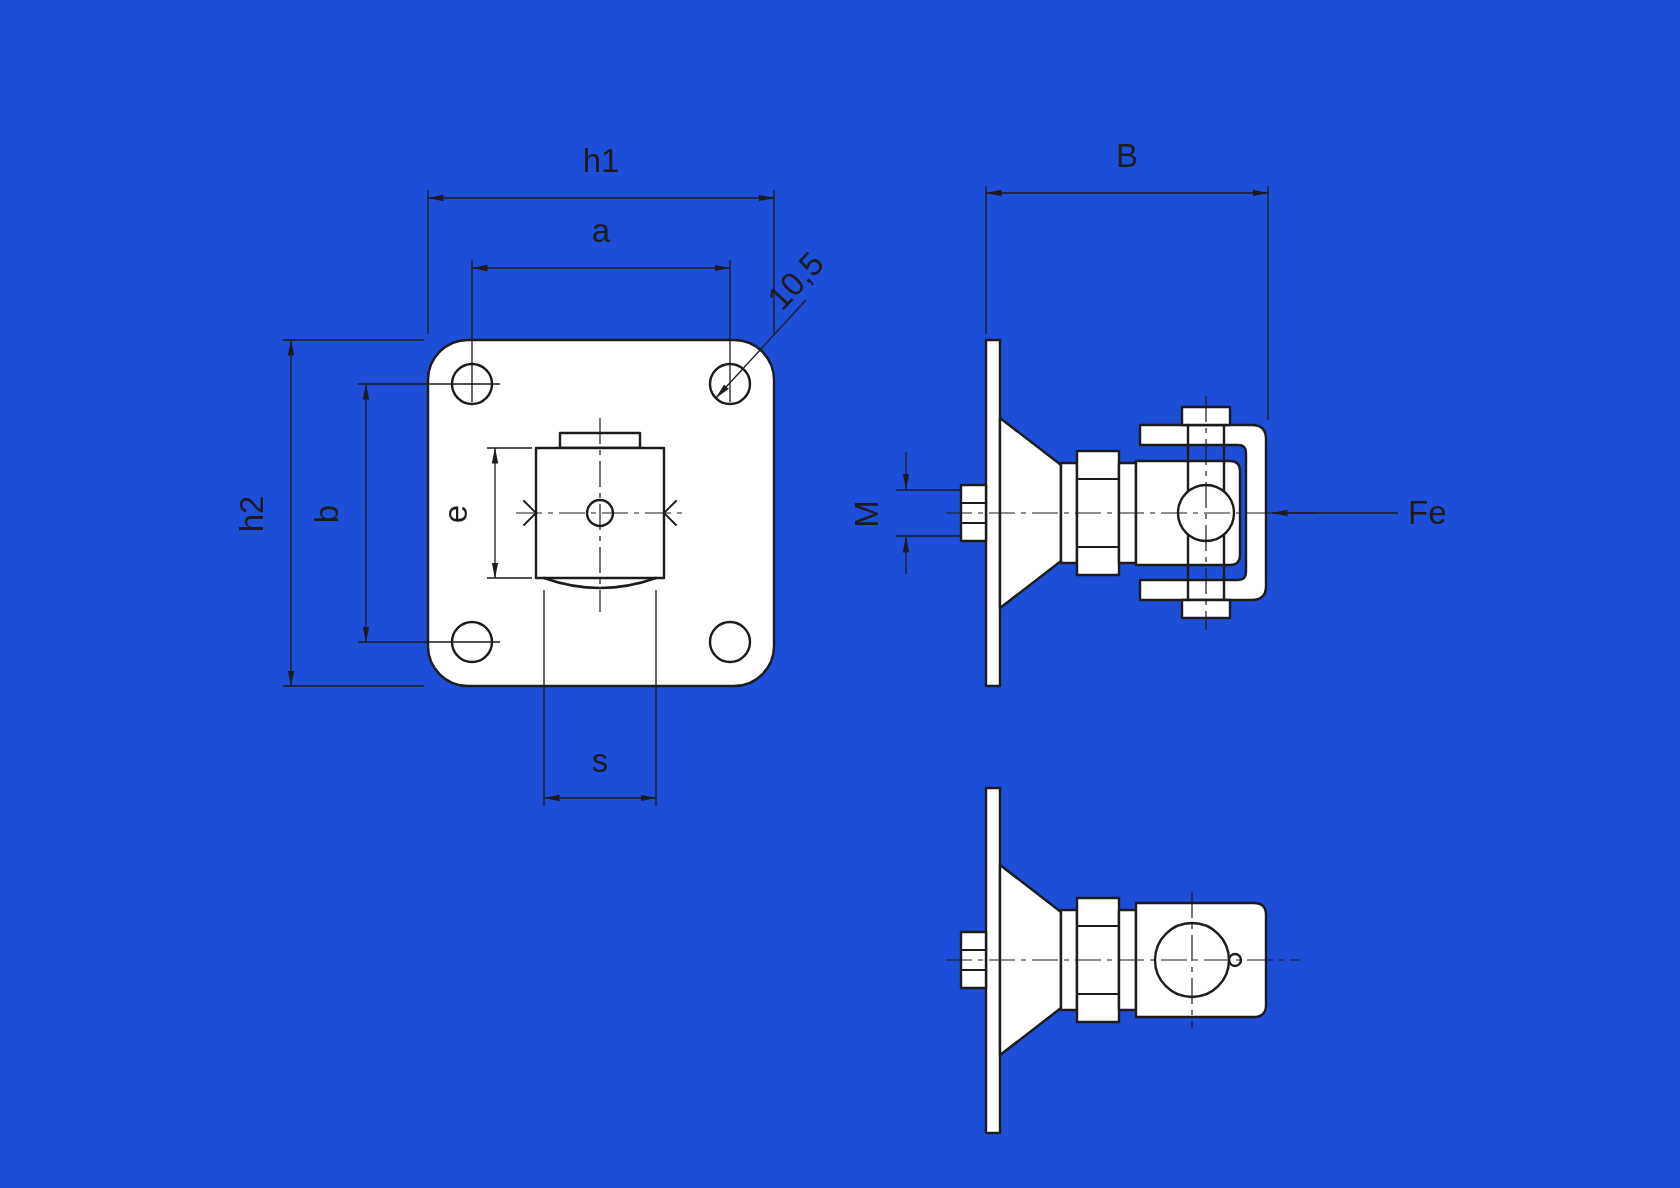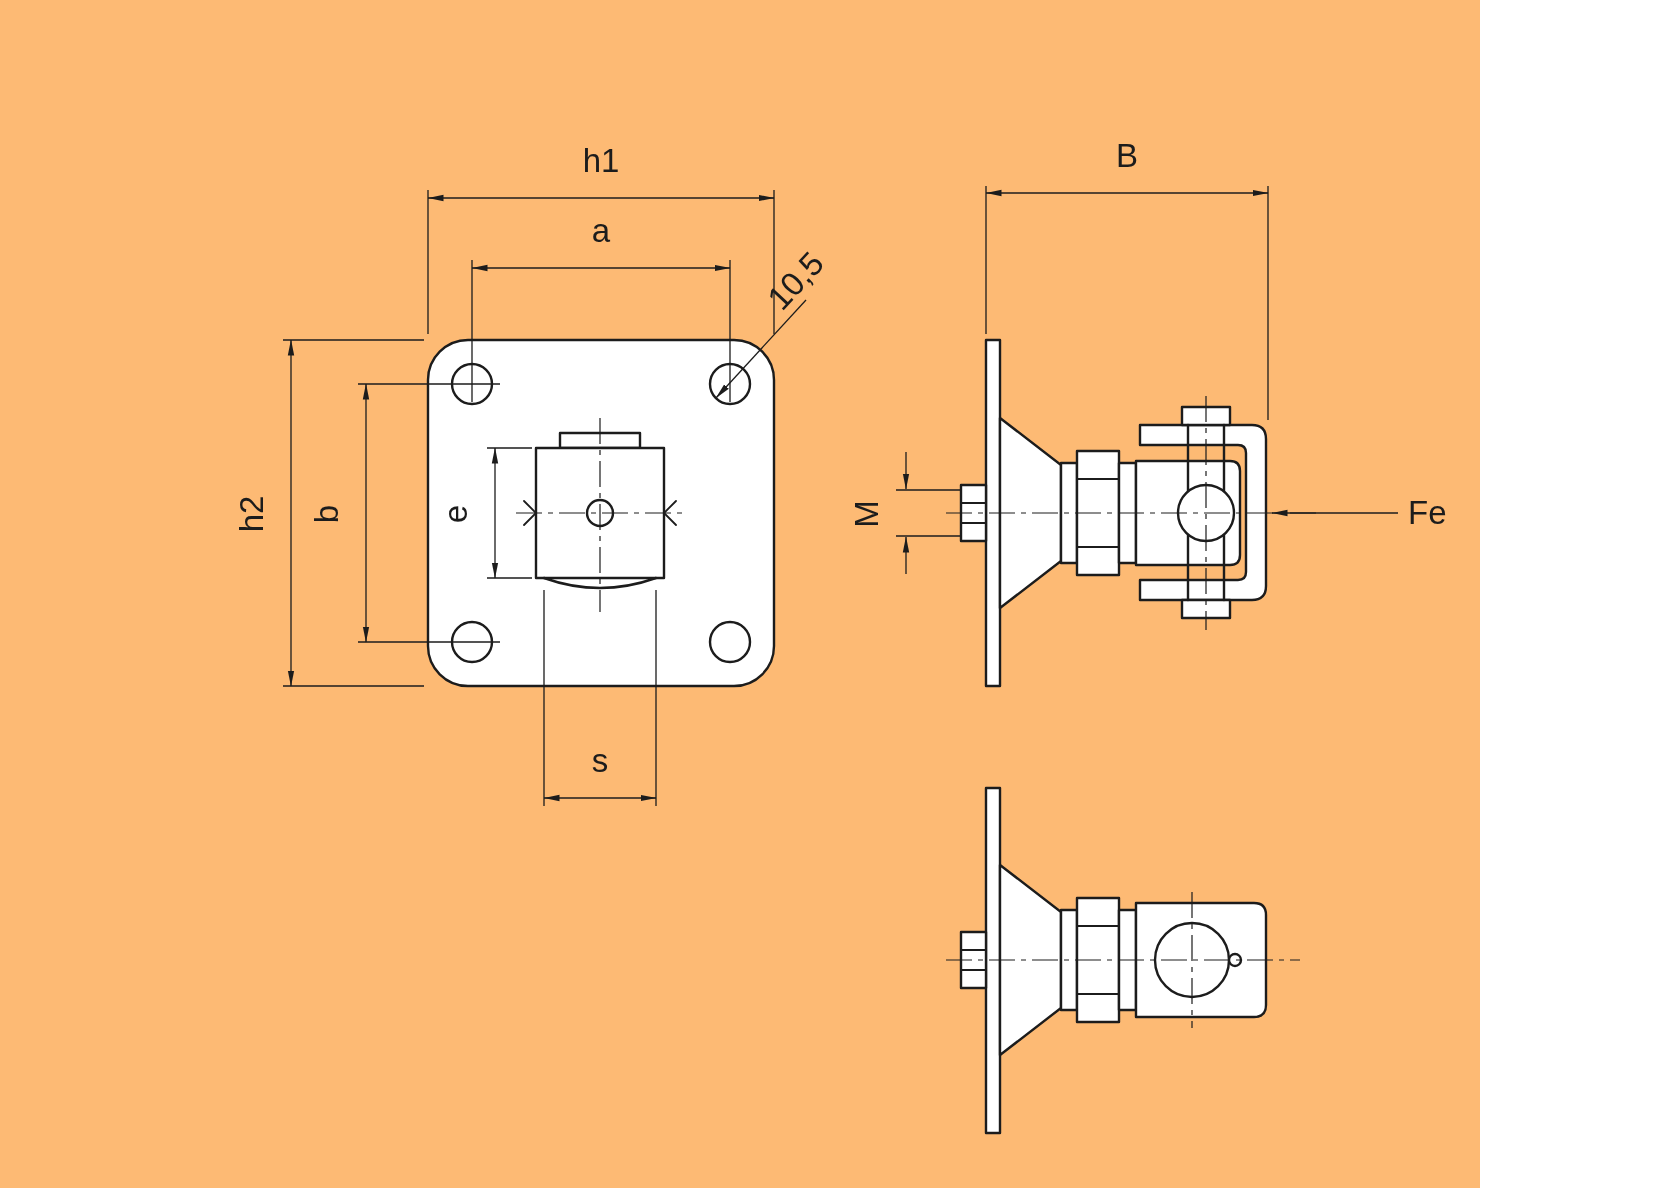--- a/index.html
+++ b/index.html
@@ -1,16 +1,16 @@
 <!DOCTYPE html>
 <html><head>
 <meta charset="utf-8">
 <style>
   html,body { margin:0; padding:0; background:#ffffff; }
-  .stage { width:1480px; height:1188px; background:#fdba74; position:relative; overflow:hidden; }
+  .stage { width:1680px; height:1188px; background:#1d4ed8; position:relative; overflow:hidden; }
   svg { display:block; }
   .outline { fill:#ffffff; stroke:#1c1c1c; stroke-width:2.4; stroke-linejoin:round; stroke-linecap:round; }
   .edge    { fill:none;    stroke:#1c1c1c; stroke-width:2.4; stroke-linejoin:round; stroke-linecap:round; }
   .mid     { fill:none;    stroke:#1c1c1c; stroke-width:1.8; stroke-linecap:round; }
   .dim     { fill:none;    stroke:#1c1c1c; stroke-width:1.3; }
   .center  { fill:none;    stroke:#1c1c1c; stroke-width:1.2; stroke-dasharray:26 6 5 6; }
   .lbl     { font-family:"Liberation Sans","DejaVu Sans",sans-serif; font-size:33px; fill:#1c1c1c; }
 </style>
 </head>
 <body>

